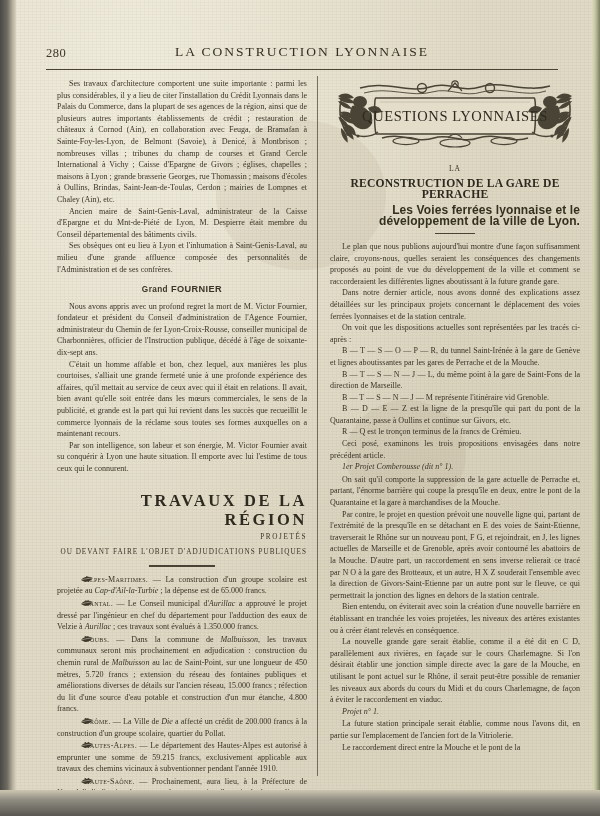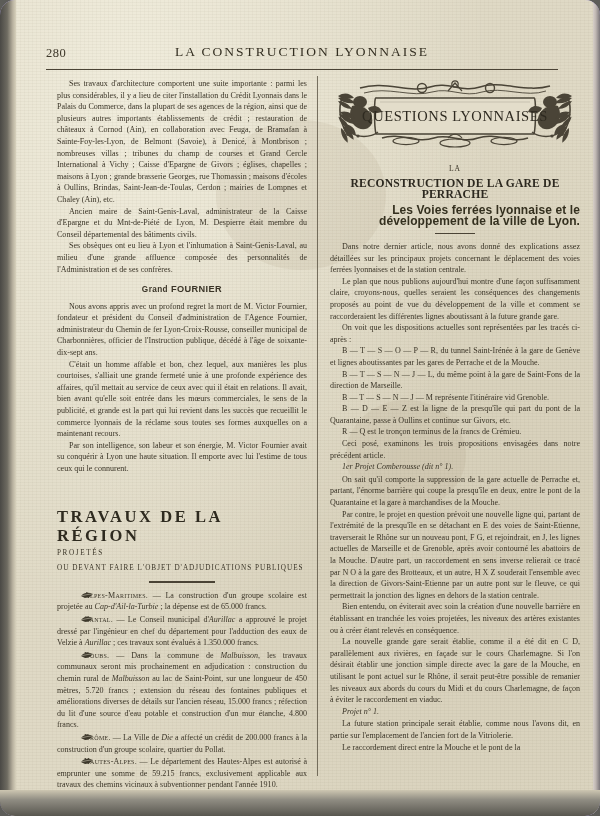--- a/index.html
+++ b/index.html
@@ -4,25 +4,24 @@
 <style>
   html, body {
     margin: 0;
     padding: 0;
     background: #5c5c58;
   }
   .page {
     position: relative;
     width: 600px;
     height: 816px;
-    background: #c4b5fd;
+    background: #bef264;
     overflow: hidden;
     font-family: "Liberation Serif", "DejaVu Serif", serif;
     color: #3b3527;
-    border-radius: 15px;
   }
   
   .scan-edge-left {
     position: absolute;
     left: 0; top: 0;
     width: 16px; height: 816px;
     background: linear-gradient(to right, #4a4945 0%, #6e6b61 45%, #b9b2a0 80%, #d7d1bc 100%);
   }
   .scan-edge-bottom {
     position: absolute;
@@ -122,23 +121,23 @@
     margin: 9px 0 5px 0;
     font-size: 9.2px;
     letter-spacing: .4px;
     font-weight: bold;
     font-family: "Liberation Sans", sans-serif;
   }
   .obit-name .small { font-size: 8.2px; font-weight: bold; }
 
   
   .section {
-    margin-top: 32px;
+    margin-top: 16px;
     margin-bottom: 7px;
-    text-align: left;
+    text-align: right;
   }
   .section-title {
     font-family: "Liberation Serif", serif;
     font-weight: bold;
     font-size: 16.5px;
     letter-spacing: 2.6px;
     color: #2e2a1f;
     line-height: 19px;
   }
   .section-sub1 {
@@ -349,22 +348,22 @@
 
         <text id="banner-text" x="125" y="43" text-anchor="middle" font-family="Liberation Serif, serif" font-size="14.5" letter-spacing="0.6" fill="#2e2a20">QUESTIONS LYONNAISES</text>
       </svg>
     </div>
 
     <div class="title-la">LA</div>
     <div class="title-main">RECONSTRUCTION DE LA GARE DE PERRACHE</div>
     <div class="title-sub">Les Voies ferrées lyonnaise et le développement de la ville de Lyon.</div>
     <div class="rule-mini"></div>
 
+    <p>Le plan que nous publions aujourd'hui montre d'une façon suffisamment claire, croyons-nous, quelles seraient les conséquences des changements proposés au point de vue du développement de la ville et comment se raccorderaient les différentes lignes aboutissant à la future grande gare.</p>
     <p>Dans notre dernier article, nous avons donné des explications assez détaillées sur les principaux projets concernant le déplacement des voies ferrées lyonnaises et de la station centrale.</p>
-    <p>Le plan que nous publions aujourd'hui montre d'une façon suffisamment claire, croyons-nous, quelles seraient les conséquences des changements proposés au point de vue du développement de la ville et comment se raccorderaient les différentes lignes aboutissant à la future grande gare.</p>
     <p>On voit que les dispositions actuelles sont représentées par les tracés ci-après :</p>
 
     <p class="route">B — T — S — O — P — R, du tunnel Saint-Irénée à la gare de Genève et lignes aboutissantes par les gares de Perrache et de la Mouche.</p>
     <p class="route">B — T — S — N — J — L, du même point à la gare de Saint-Fons de la direction de Marseille.</p>
     <p class="route">B — T — S — N — J — M représente l'itinéraire vid Grenoble.</p>
     <p class="route">B — D — E — Z est la ligne de la presqu'île qui part du pont de la Quarantaine, passe à Oullins et continue sur Givors, etc.</p>
     <p class="route">R — Q est le tronçon terminus de la francs de Crémieu.</p>
     <p>Ceci posé, examinons les trois propositions envisagées dans notre précédent article.</p>
 
     <div class="proj-head">1er Projet Comberousse (dit n° 1).</div>

